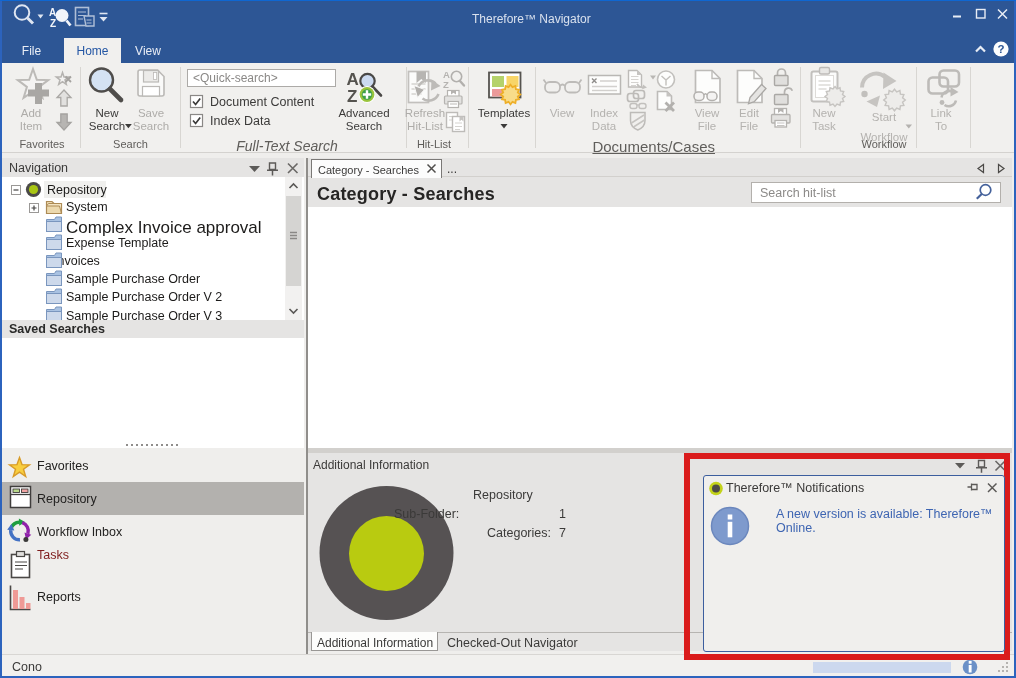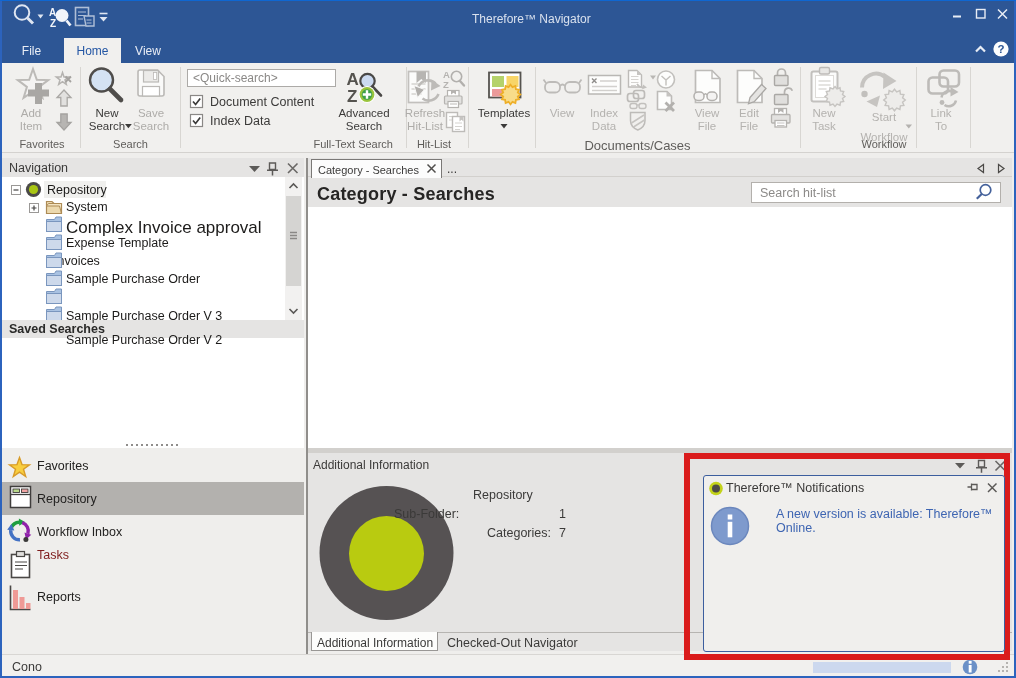--- a/index.html
+++ b/index.html
@@ -64,23 +64,23 @@
   <div class="abs" style="left:180px;top:67px;width:1px;height:81px;background:#d8d6d2;"></div>
   <div class="abs" style="left:406px;top:67px;width:1px;height:81px;background:#d8d6d2;"></div>
   <div class="abs" style="left:468px;top:67px;width:1px;height:81px;background:#d8d6d2;"></div>
   <div class="abs" style="left:535px;top:67px;width:1px;height:81px;background:#d8d6d2;"></div>
   <div class="abs" style="left:800px;top:67px;width:1px;height:81px;background:#d8d6d2;"></div>
   <div class="abs" style="left:916px;top:67px;width:1px;height:81px;background:#d8d6d2;"></div>
   <div class="abs" style="left:970px;top:67px;width:1px;height:81px;background:#d8d6d2;"></div>
 
   <div class="txt" style="left:2px;top:138px;width:80px;text-align:center;font-size:11px;color:#5f5d5a;">Favorites</div>
   <div class="txt" style="left:81px;top:138px;width:99px;text-align:center;font-size:11px;color:#5f5d5a;">Search</div>
-  <div class="txt" style="left:181px;top:138px;width:212px;text-align:right;font-size:11px;color:#5f5d5a;">Full-Text Search</div>
+  <div class="txt" style="left:181px;top:138px;width:212px;text-align:center;font-size:14px;color:#5f5d5a;font-style:italic;">Full-Text Search</div>
   <div class="txt" style="left:400px;top:138px;width:68px;text-align:center;font-size:11px;color:#5f5d5a;">Hit-List</div>
-  <div class="txt" style="left:560px;top:138px;width:155px;text-align:center;font-size:13px;color:#5f5d5a;">Documents/Cases</div>
+  <div class="txt" style="left:560px;top:138px;width:155px;text-align:right;font-size:15px;color:#5f5d5a;text-decoration:underline;">Documents/Cases</div>
   <div class="txt" style="left:830px;top:138px;width:108px;text-align:center;font-size:11px;color:#5f5d5a;">Workflow</div>
 
   <div class="txt" style="left:11px;top:107px;width:40px;text-align:center;font-size:11.5px;color:#aeaca9;line-height:13px;">Add<br>Item</div>
   <div class="txt" style="left:82px;top:107px;width:50px;text-align:center;font-size:11.5px;color:#3b3a39;line-height:13px;">New<br>Search</div>
   <div class="txt" style="left:126px;top:107px;width:50px;text-align:center;font-size:11.5px;color:#aeaca9;line-height:13px;">Save<br>Search</div>
   <div class="txt" style="left:338px;top:107px;width:52px;text-align:center;font-size:11.5px;color:#3b3a39;line-height:13px;">Advanced<br>Search</div>
   <div class="txt" style="left:399px;top:107px;width:52px;text-align:center;font-size:11.5px;color:#aeaca9;line-height:13px;">Refresh<br>Hit-List</div>
   <div class="txt" style="left:474px;top:107px;width:60px;text-align:center;font-size:11.5px;color:#3b3a39;">Templates</div>
   <div class="txt" style="left:542px;top:107px;width:40px;text-align:center;font-size:11.5px;color:#b4b2af;">View</div>
   <div class="txt" style="left:584px;top:107px;width:40px;text-align:center;font-size:11.5px;color:#b4b2af;line-height:13px;">Index<br>Data</div>
@@ -249,21 +249,21 @@
     <path d="M48 3.5 l9.5 9.5 M57.5 3.5 l-9.5 9.5" stroke="#6a6866" stroke-width="1.6"></path>
   </svg>
 
   <div class="abs" style="left:44px;top:181px;width:62px;height:17px;background:#f0f0ee;"></div>
   <div class="txt" style="left:47px;top:183px;font-size:12.5px;color:#1c1b1a;">Repository</div>
   <div class="txt" style="left:66px;top:200px;font-size:12.5px;color:#1c1b1a;">System</div>
   <div class="txt" style="left:66px;top:218px;font-size:17px;color:#1c1b1a;">Complex Invoice approval</div>
   <div class="txt" style="left:66px;top:236px;font-size:12.5px;color:#1c1b1a;">Expense Template</div>
   <div class="txt" style="left:54px;top:254px;font-size:12.5px;color:#1c1b1a;">Invoices</div>
   <div class="txt" style="left:66px;top:272px;font-size:12.5px;color:#1c1b1a;">Sample Purchase Order</div>
-  <div class="txt" style="left:66px;top:290px;font-size:12.5px;color:#1c1b1a;margin-top:43px;">Sample Purchase Order V 2</div>
+  <div class="txt" style="left:66px;top:290px;font-size:12.5px;color:#1c1b1a;">Sample Purchase Order V 2</div>
   <div class="txt" style="left:66px;top:309px;font-size:12.5px;color:#1c1b1a;">Sample Purchase Order V 3</div>
   <svg class="abs" style="left:0;top:177px;" width="306" height="143" viewBox="0 0 306 143">
 
     <rect x="11.5" y="8.5" width="9" height="9" fill="#fff" stroke="#9a9896" stroke-width="1"></rect>
     <path d="M13.5 13 h5" stroke="#454443" stroke-width="1.2"></path>
     <rect x="29.5" y="26.5" width="9" height="9" fill="#fff" stroke="#9a9896" stroke-width="1"></rect>
     <path d="M31.5 31 h5 M34 28.5 v5" stroke="#454443" stroke-width="1.2"></path>
 
     <circle cx="33.5" cy="12.5" r="7.6" fill="#4c4a49"></circle>
     <circle cx="33.5" cy="12.5" r="4.6" fill="#a9c614"></circle>

